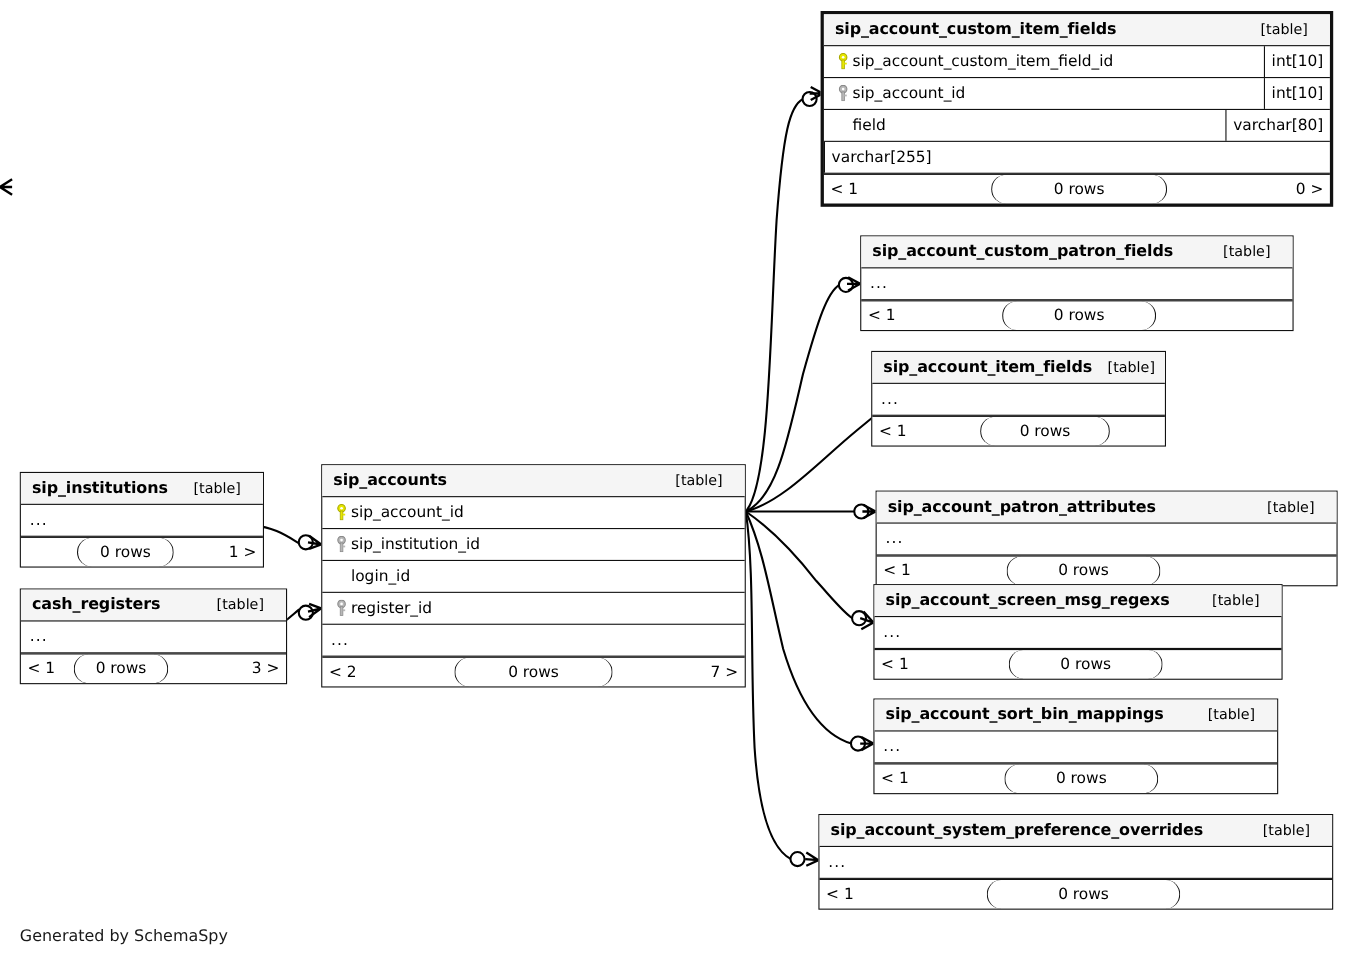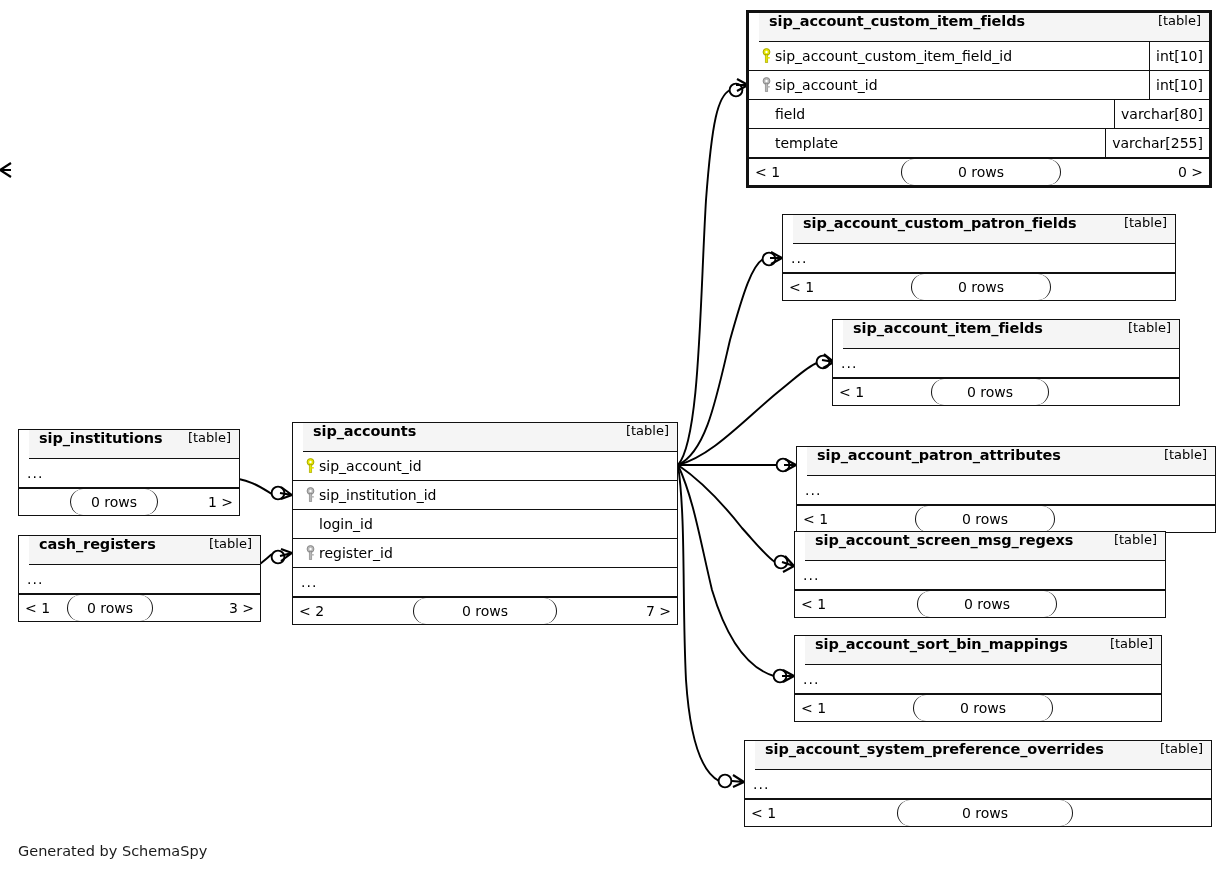--- a/index.html
+++ b/index.html
@@ -43,25 +43,24 @@
   .node.thick {
     border-width: 3px;
   }
 
   .node-title {
     box-sizing: border-box;
     background: #f5f5f5;
     border-bottom: 1.5px solid #111111;
     height: 29px;
     display: flex;
-    align-items: flex-start;
+    align-items: center;
     justify-content: space-between;
-    padding: 0 8px 0 10px;
+    padding: 0 20px 0 10px;
     white-space: nowrap;
-    margin-left: 10px;
   }
   .node-title .tname {
     font-weight: bold;
     font-size: 14.5px;
     color: #000000;
     letter-spacing: -0.1px;
   }
   .node-title .ttype {
     font-size: 13px;
     color: #000000;
@@ -249,24 +248,20 @@
       <span class="coltype">int[10]</span>
     </div>
     <div class="row">
       <span class="colname">
         <span class="keyslot"></span>
         <span>field</span>
       </span>
       <span class="coltype">varchar[80]</span>
     </div>
     <div class="row">
-      <span class="colname">
-        <span class="keyslot"></span>
-        <span>template</span>
-      </span>
       <span class="coltype">varchar[255]</span>
     </div>
     <div class="footer">
       <span class="fcell left" style="width:152px">&lt; 1</span>
       <span class="fcell mid" style="width:160px">0 rows</span>
       <span class="fcell right" style="flex:1">0 &gt;</span>
     </div>
   </div>
 
   <div class="node" style="left:782px; top:214px; width:394px;">
@@ -277,21 +272,21 @@
     <div class="row">
       <span class="colname ellipsis-row">...</span>
     </div>
     <div class="footer">
       <span class="fcell left" style="width:128px">&lt; 1</span>
       <span class="fcell mid" style="width:140px">0 rows</span>
       <span class="fcell right" style="flex:1"></span>
     </div>
   </div>
 
-  <div class="node" style="left:832px; top:319px; width:348px;">
+  <div class="node" style="left:792px; top:319px; width:268px;">
     <div class="node-title">
       <span class="tname">sip_account_item_fields</span>
       <span class="ttype">[table]</span>
     </div>
     <div class="row">
       <span class="colname ellipsis-row">...</span>
     </div>
     <div class="footer">
       <span class="fcell left" style="width:98px">&lt; 1</span>
       <span class="fcell mid" style="width:118px">0 rows</span>

